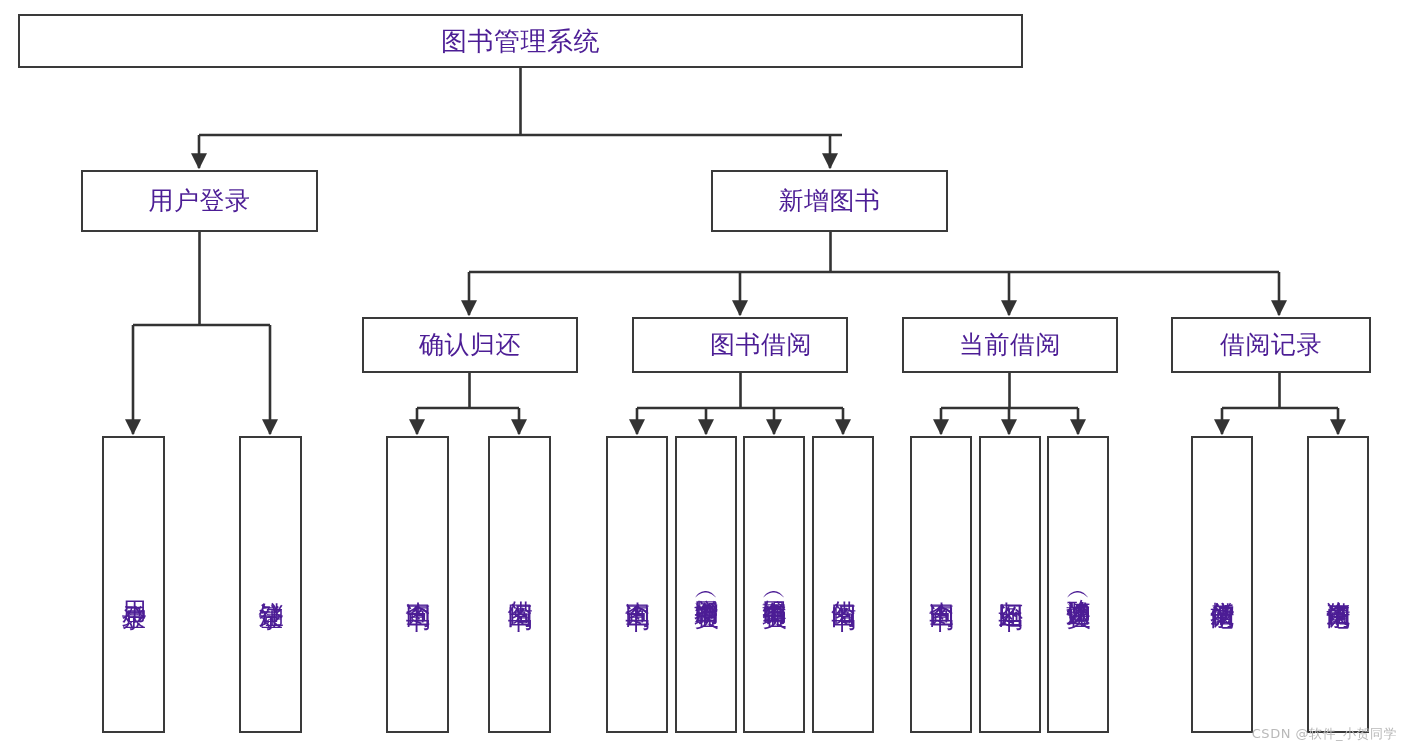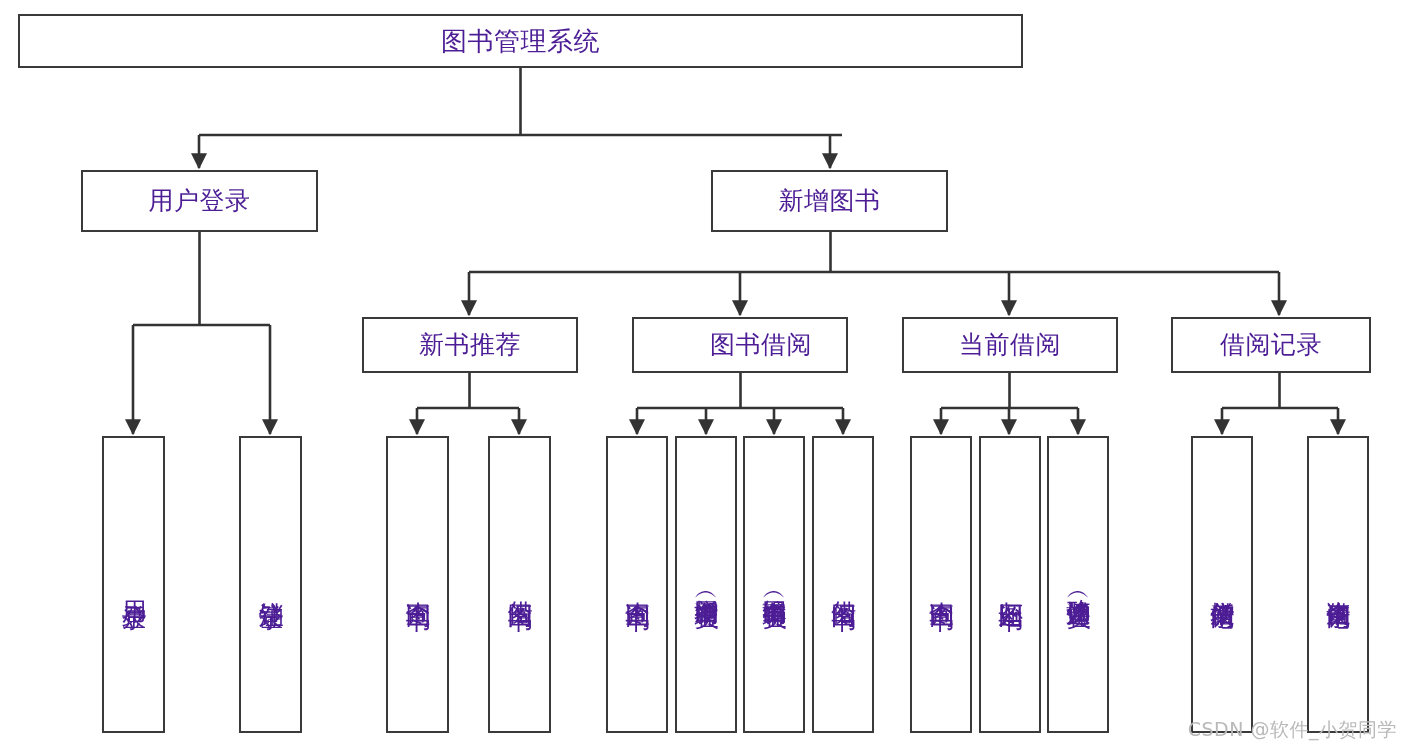--- a/index.html
+++ b/index.html
@@ -66,21 +66,21 @@
     text-align: center;
   }
   .node.vert.narrow .node-label {
     font-size: 24px;
     letter-spacing: 1px;
   }
   #watermark {
     position: absolute;
     right: 8px;
     bottom: 4px;
-    font-size: 19px;
+    font-size: 13px;
     color: #b9b9b9;
     letter-spacing: 0.5px;
     z-index: 5;
     white-space: nowrap;
     font-family: "DejaVu Sans", "Liberation Sans", sans-serif;
   }
 </style>
 </head>
 <body>
 
@@ -142,21 +142,21 @@
 
   <div class="node horiz" style="left:81px; top:170px; width:237px; height:62px;">
     <span class="node-label">用户登录</span>
   </div>
 
   <div class="node horiz" style="left:711px; top:170px; width:237px; height:62px;">
     <span class="node-label">新增图书</span>
   </div>
 
   <div class="node horiz" style="left:362px; top:317px; width:216px; height:56px;">
-    <span class="node-label">新书推荐</span>
+    <span class="node-label">确认归还</span>
   </div>
 
   <div class="node horiz" style="left:632px; top:317px; width:216px; height:56px;padding-left:42px;">
     <span class="node-label">图书借阅</span>
   </div>
 
   <div class="node horiz" style="left:902px; top:317px; width:216px; height:56px;">
     <span class="node-label">当前借阅</span>
   </div>
 

